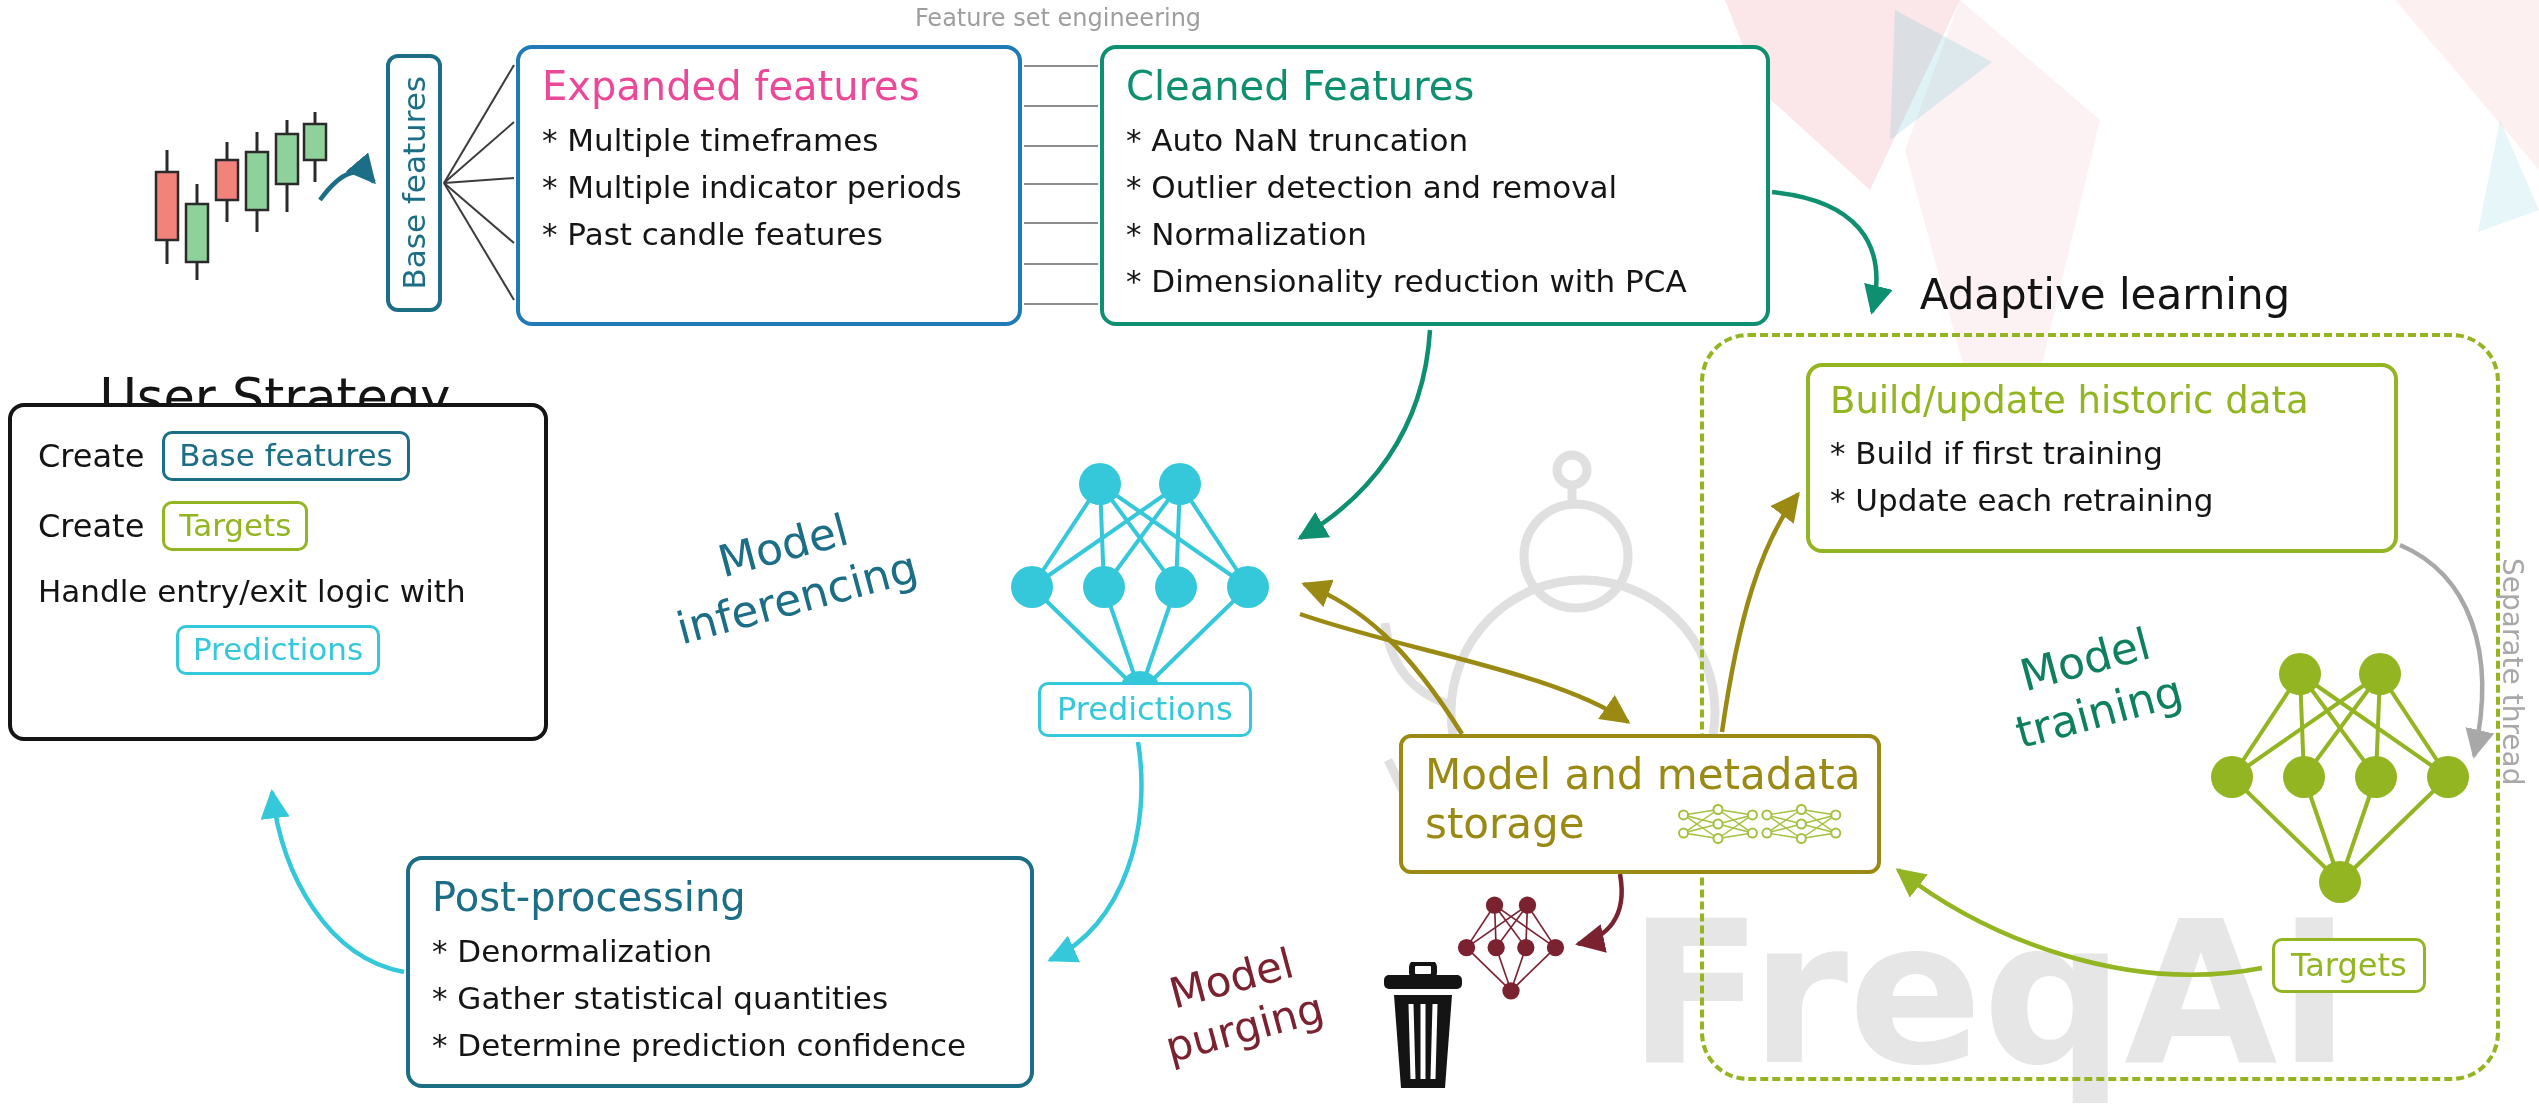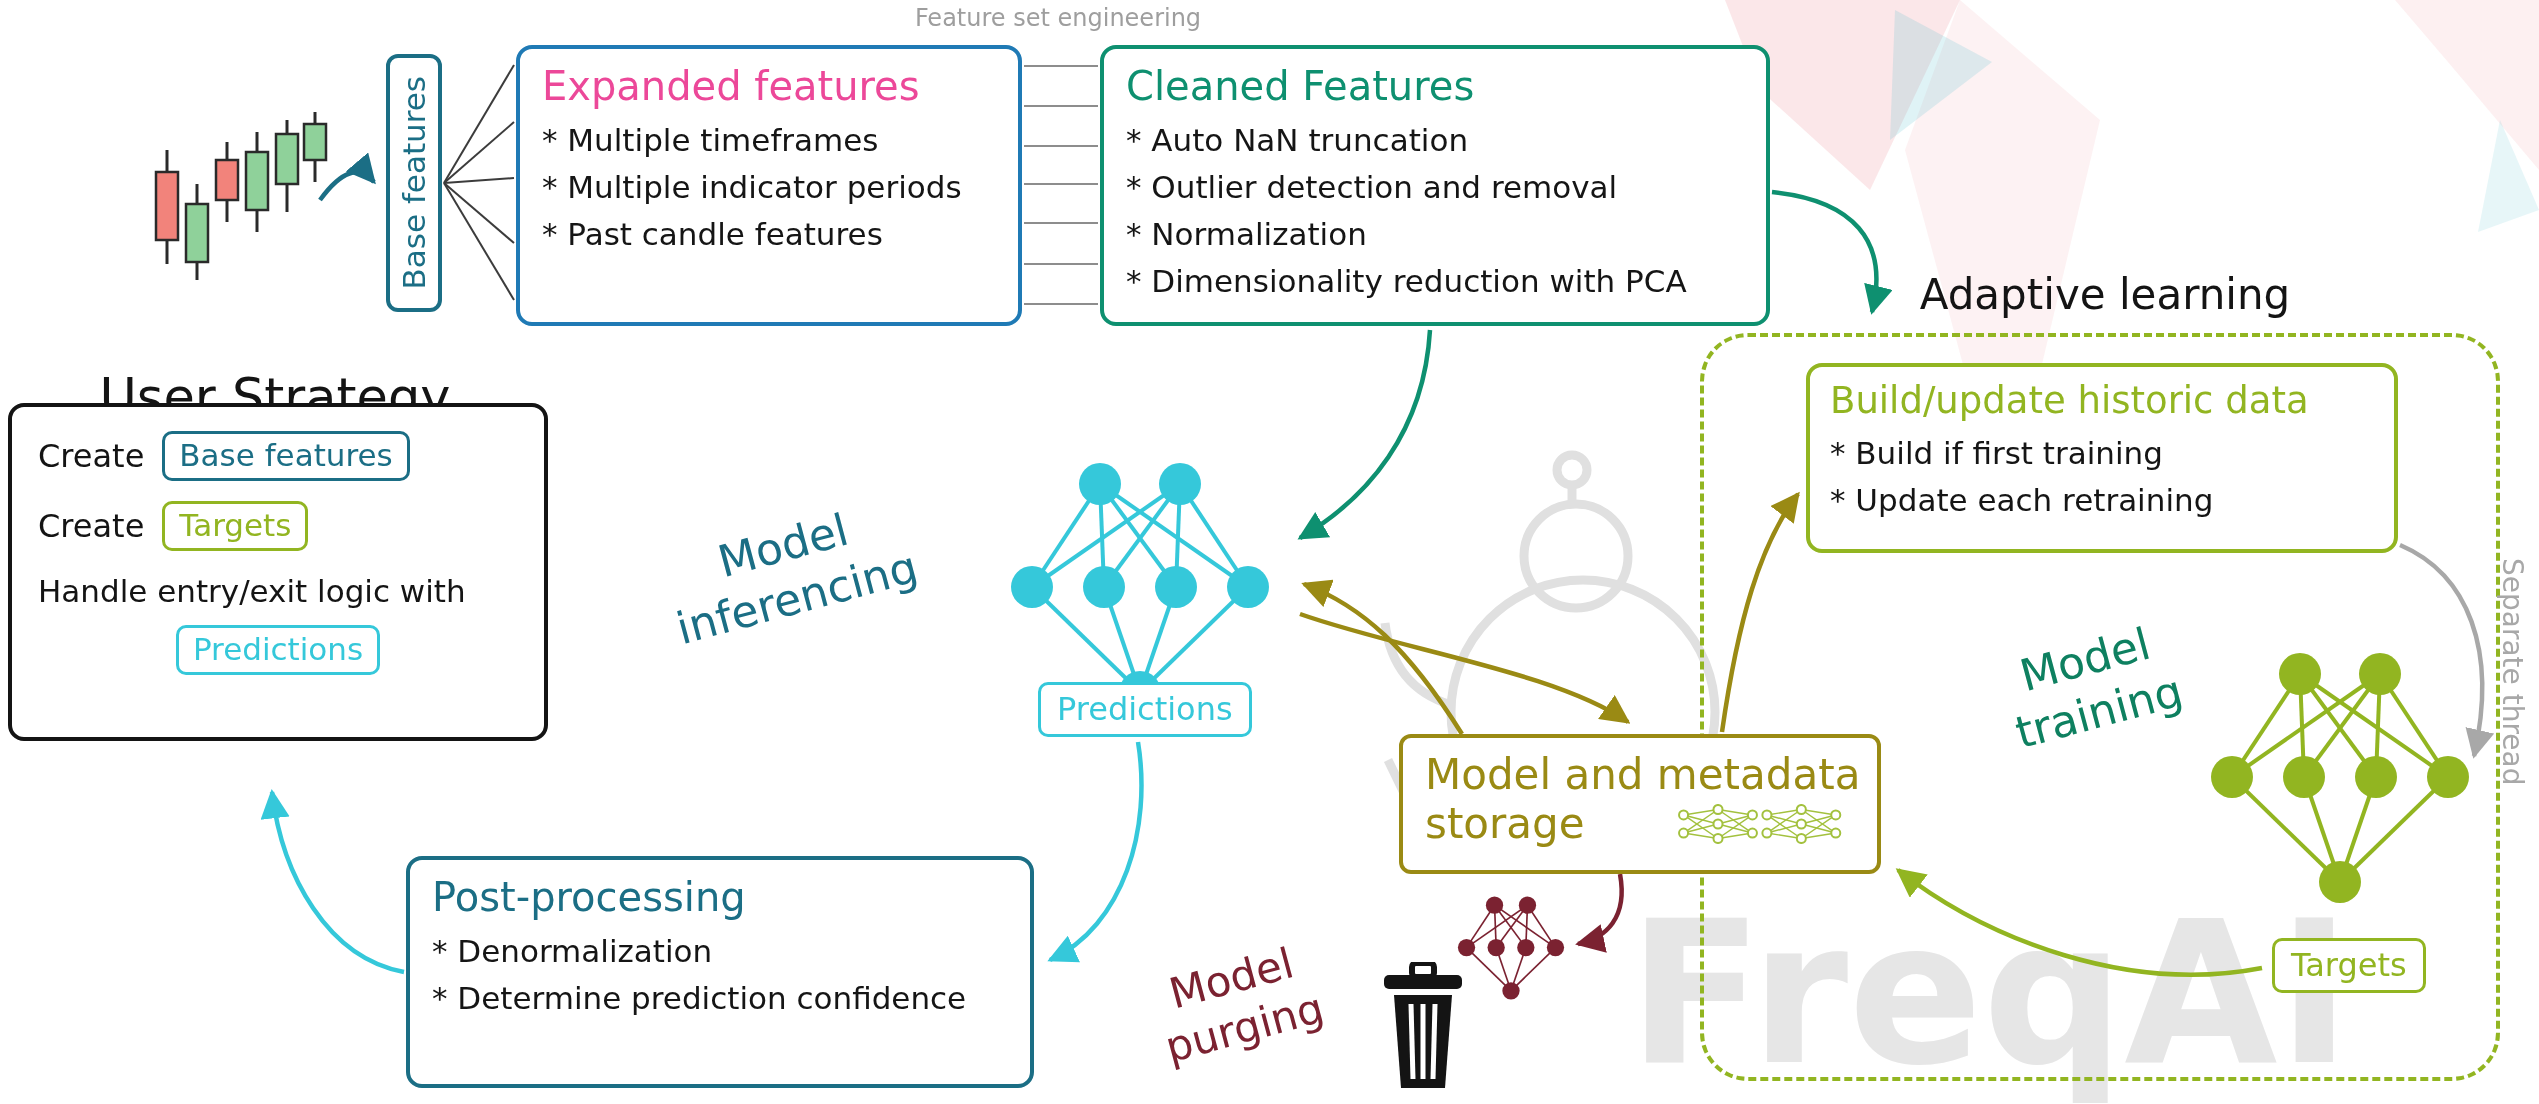--- a/index.html
+++ b/index.html
@@ -275,20 +275,21 @@
       <use href="#nn"></use>
     </svg>
 
   <div class="abs" style="left:2272px;top:938px;">
     <span class="chip" style="border-color:#92b521;color:#92b521;font-size:32px;padding:3px 16px;">Targets</span>
   </div>
 
   <div class="fbox" style="left:406px;top:856px;width:628px;height:232px;border-color:#1b6e85;">
     <div class="title" style="color:#1b6e85;">Post-processing</div>
     <div class="item">* Denormalization</div>
+    <div class="item">* Gather statistical quantities</div>
     <div class="item">* Determine prediction confidence</div>
   </div>
 
   <div class="rot" style="left:1118px;top:952px;width:240px;color:#7b2231;font-size:42px;">
     <div>Model</div>
     <div>purging</div>
   </div>
 
   <svg class="abs" style="left:1382px;top:962px;" width="82" height="128" viewBox="0 0 82 128">
     <rect x="30" y="1" width="22" height="14" rx="4" fill="none" stroke="#141414" stroke-width="6"></rect>

